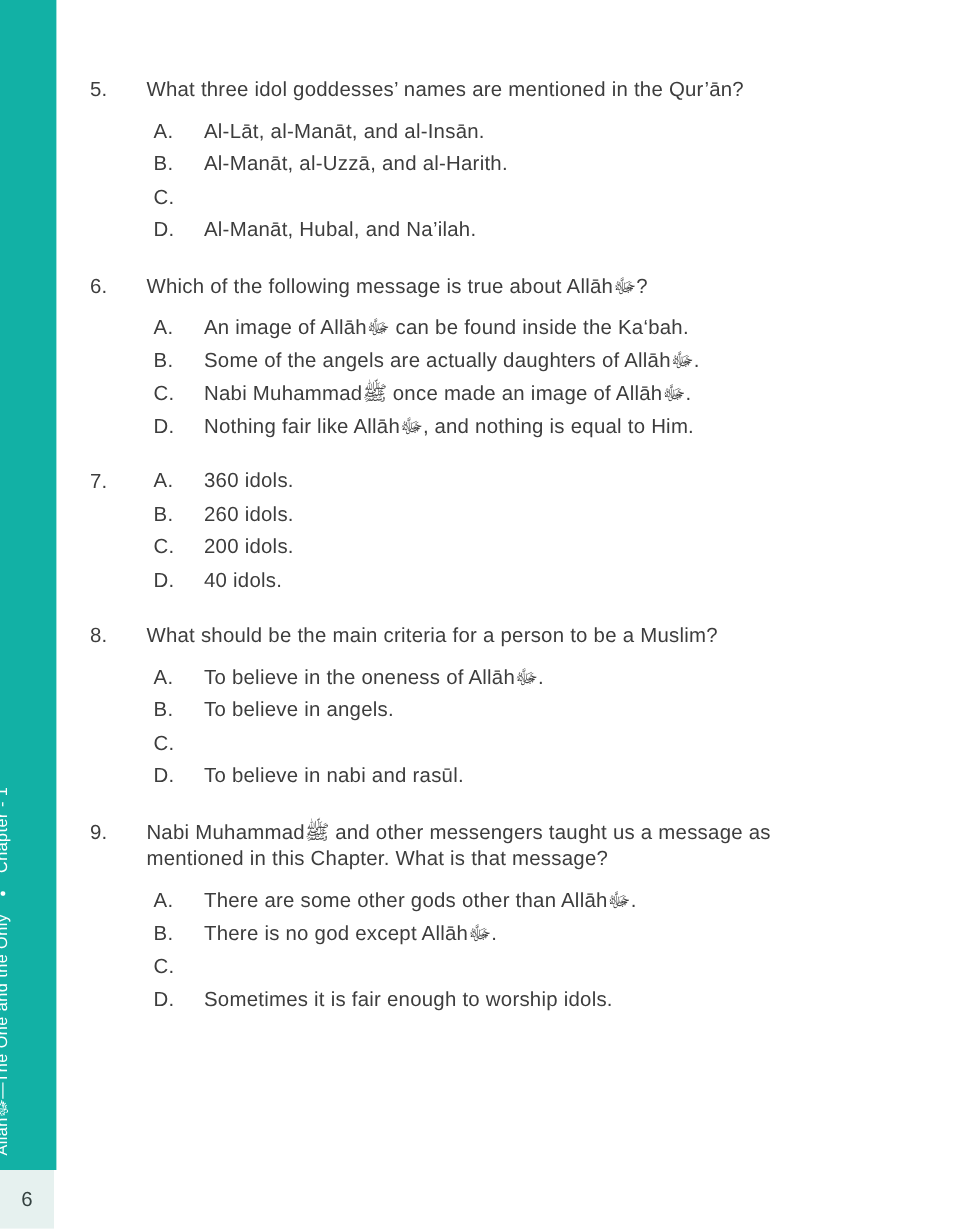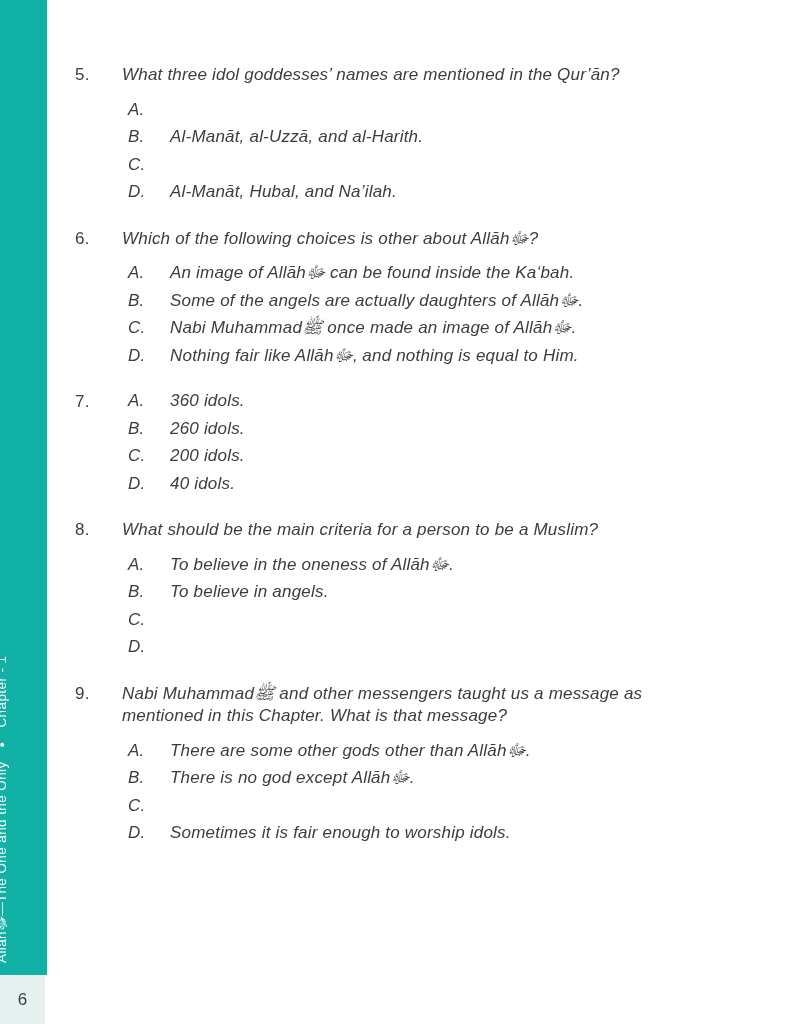--- a/index.html
+++ b/index.html
@@ -63,21 +63,21 @@
   }
   .question {
     display: flex;
     margin-bottom: 18px;
   }
   .qnum {
     width: 47px;
     flex-shrink: 0;
     line-height: 22.5px;
   }
-  .qbody { flex: 1; font-style: italic; }
+  .qbody { flex: 1; }
   .qtext {
     line-height: 22.5px;
     margin: 0 0 13px 0;
     white-space: pre-line;
     max-width: 600px;
   }
   .option {
     display: flex;
     line-height: 20px;
     margin-bottom: 7.5px;
@@ -103,40 +103,41 @@
 
 <div class="content">
 
   <div class="question">
     <div class="qnum">5.</div>
     <div class="qbody">
       <p class="qtext">What three idol goddesses’ names are mentioned in the Qur’ān?</p>
       <div class="options">
         <div class="option">
           <span class="optletter">A.</span>
+          <span class="opttext">Al-Lāt, al-Manāt, and al-Insān.</span>
         </div>
         <div class="option">
           <span class="optletter">B.</span>
           <span class="opttext">Al-Manāt, al-Uzzā, and al-Harith.</span>
         </div>
         <div class="option">
           <span class="optletter">C.</span>
         </div>
         <div class="option">
           <span class="optletter">D.</span>
           <span class="opttext">Al-Manāt, Hubal, and Na’ilah.</span>
         </div>
       </div>
     </div>
   </div>
 
   <div class="question">
     <div class="qnum">6.</div>
     <div class="qbody">
-      <p class="qtext">Which of the following choices is other about Allāhﷻ?</p>
+      <p class="qtext">Which of the following message is true about Allāhﷻ?</p>
       <div class="options">
         <div class="option">
           <span class="optletter">A.</span>
           <span class="opttext">An image of Allāhﷻ can be found inside the Ka‘bah.</span>
         </div>
         <div class="option">
           <span class="optletter">B.</span>
           <span class="opttext">Some of the angels are actually daughters of Allāhﷻ.</span>
         </div>
         <div class="option">
@@ -186,20 +187,21 @@
         </div>
         <div class="option">
           <span class="optletter">B.</span>
           <span class="opttext">To believe in angels.</span>
         </div>
         <div class="option">
           <span class="optletter">C.</span>
         </div>
         <div class="option">
           <span class="optletter">D.</span>
+          <span class="opttext">To believe in nabi and rasūl.</span>
         </div>
       </div>
     </div>
   </div>
 
   <div class="question">
     <div class="qnum">9.</div>
     <div class="qbody">
       <p class="qtext">Nabi Muhammadﷺ and other messengers taught us a message as
 mentioned in this Chapter. What is that message?</p>

